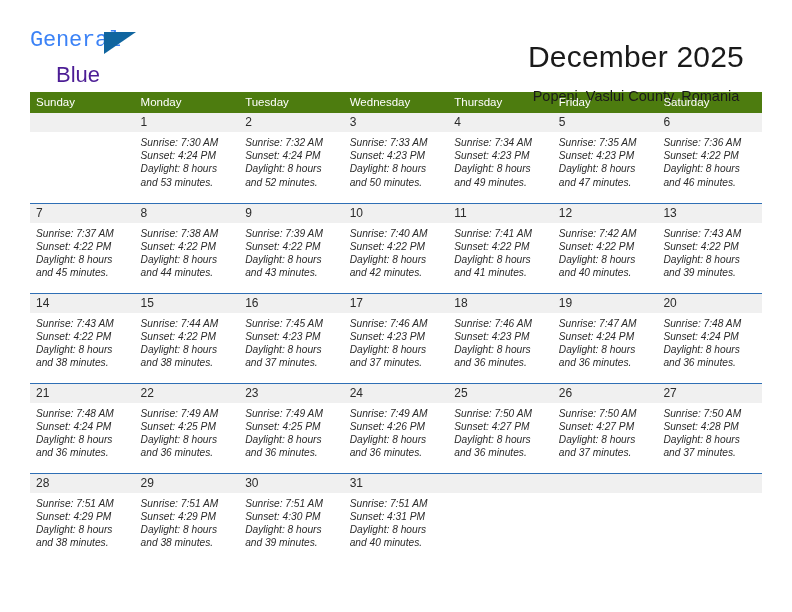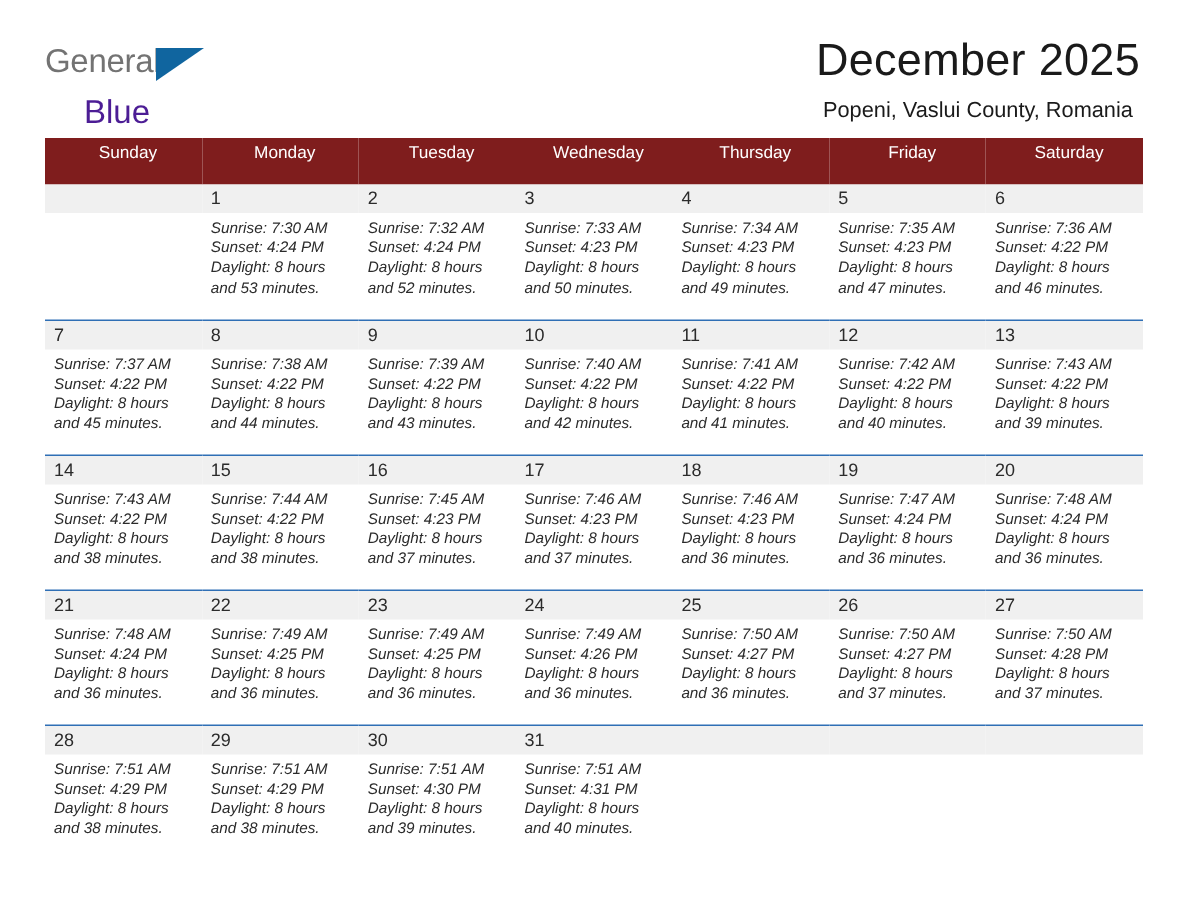--- a/index.html
+++ b/index.html
@@ -24,24 +24,25 @@
     padding: 24px 32px 0 30px;
     height: 80px;
   }
   .logo {
     position: relative;
     width: 130px;
     padding-top: 6px;
   }
   .logo-line1 {
     font-size: 22px;
-    color: #737373;
+    color: #3b82f6;
     letter-spacing: -0.2px;
     line-height: 1;
     display: block;
+    font-family: Liberation Mono, monospace;
   }
   .logo-line2 {
     font-size: 22px;
     color: #4c1d95;
     line-height: 1;
     display: block;
     margin-top: 12px;
     margin-left: 26px;
   }
   .logo-triangle {
@@ -54,45 +55,45 @@
   }
   .title-block {
     text-align: right;
     padding-top: 0;
   }
   .cal-title {
     font-size: 30px;
     font-weight: normal;
     color: #1a1a1a;
     line-height: 1.1;
-    margin: 0;
+    margin: 16px;
     letter-spacing: 0.2px;
   }
   .cal-subtitle {
     font-size: 14.5px;
     color: #1a1a1a;
     margin: 10px 0 0 0;
     line-height: 1.1;
     text-align: center;
   }
 
   
   .calendar {
     margin: 12px 30px 0 30px;
     width: 732px;
     border-collapse: collapse;
     table-layout: fixed;
   }
   .calendar th {
-    background: #7f1d1d;
+    background: #4d7c0f;
     color: #ffffff;
     font-size: 11.5px;
     font-weight: normal;
-    text-align: center;
-    padding: 4px 0 15px 6px;
+    text-align: left;
+    padding: 4px 0 5px 6px;
     height: 20px;
   }
   .calendar td {
     vertical-align: top;
     padding: 0;
     border-top: 1.3px solid #2f6fb5;
     width: 104.57px;
     height: 90px;
   }
   .calendar tr.week:first-child td {

